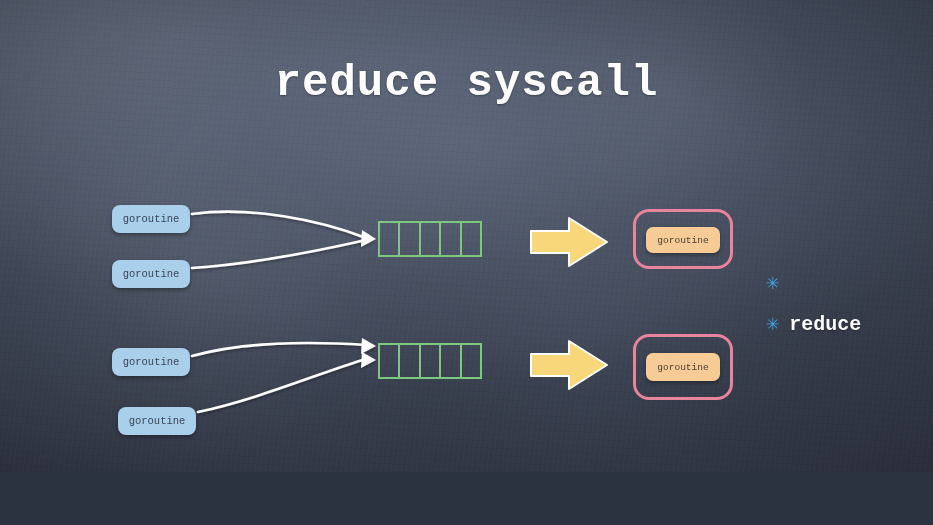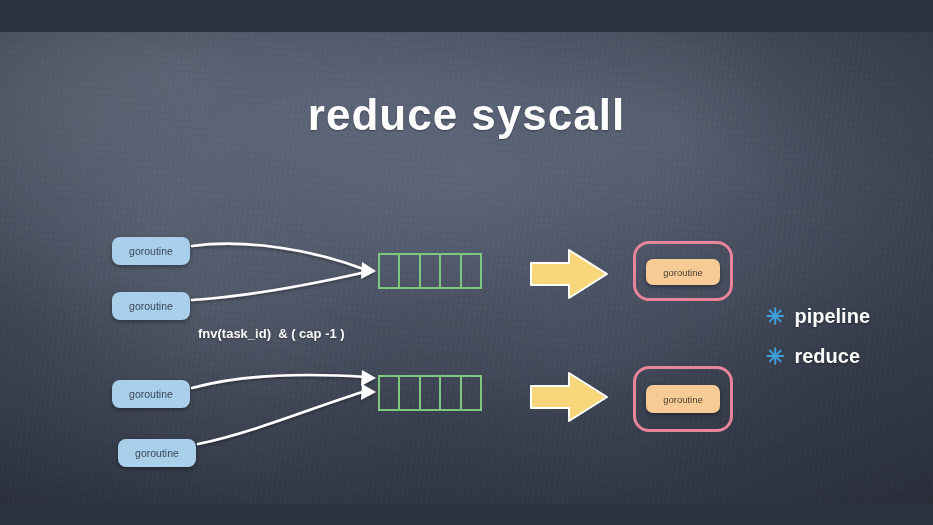--- a/index.html
+++ b/index.html
@@ -5,26 +5,25 @@
   html, body {
     margin: 0;
     padding: 0;
     background: #2b3240;
   }
   #slide {
     position: relative;
     width: 933px;
     height: 472px;
     overflow: hidden;
-    font-family: Liberation Sans, sans-serif;
+    font-family: Liberation Mono, monospace;
     background:
       radial-gradient(ellipse 78% 72% at 50% 30%, rgba(104,114,133,0.55) 0%, rgba(90,99,117,0.30) 38%, rgba(50,57,70,0.0) 72%),
       radial-gradient(ellipse 120% 100% at 18% 8%, #626b7d 0%, #525b6d 28%, #444c5d 55%, #3a4151 100%),
       linear-gradient(160deg, #5b6475 0%, #4a5263 35%, #3b4252 70%, #353c4a 100%);
-    margin-top: 32px;
   }
   
   #slide .tex1, #slide .tex2, #slide .tex3 {
     position: absolute;
     inset: 0;
     pointer-events: none;
   }
   #slide .tex1 {
     background-image:
       repeating-linear-gradient(97deg, rgba(255,255,255,0.030) 0px, rgba(255,255,255,0.030) 1px, rgba(0,0,0,0) 1px, rgba(0,0,0,0) 5px),
@@ -169,21 +168,20 @@
     <div class="cell"></div>
   </div>
   <div class="grid-box" style="left:378px; top:343px; width:104px; height:36px;">
     <div class="cell"></div>
     <div class="cell"></div>
     <div class="cell"></div>
     <div class="cell"></div>
     <div class="cell"></div>
   </div>
 
-  <div class="formula" style="left:198px; top:294px;">fnv(task_id)  &amp; ( cap -1 )</div>
 
   <div class="pink-box" style="left:633px; top:209px; width:100px; height:60px;"></div>
   <div class="gor-orange" style="left:646px; top:227px; width:74px; height:26px;">
     <span>goroutine</span>
   </div>
 
   <div class="pink-box" style="left:633px; top:334px; width:100px; height:66px;"></div>
   <div class="gor-orange" style="left:646px; top:353px; width:74px; height:28px;">
     <span>goroutine</span>
   </div>
@@ -207,20 +205,19 @@
     </g>
 
     <g>
       <polygon points="531,231 569,231 569,218 607,242 569,266 569,253 531,253" fill="#f7d77a" stroke="#ffffff" stroke-width="2" stroke-linejoin="round"></polygon>
       <polygon points="531,354 569,354 569,341 607,365 569,389 569,376 531,376" fill="#f7d77a" stroke="#ffffff" stroke-width="2" stroke-linejoin="round"></polygon>
     </g>
   </svg>
 
   <div class="bullet-row" style="left:766px; top:273px;">
     <span class="bullet-star">✳</span>
-    <span class="bullet-label">pipeline</span>
   </div>
   <div class="bullet-row" style="left:766px; top:313px;">
     <span class="bullet-star">✳</span>
     <span class="bullet-label">reduce</span>
   </div>
 
 </div>
 
 </body></html>

